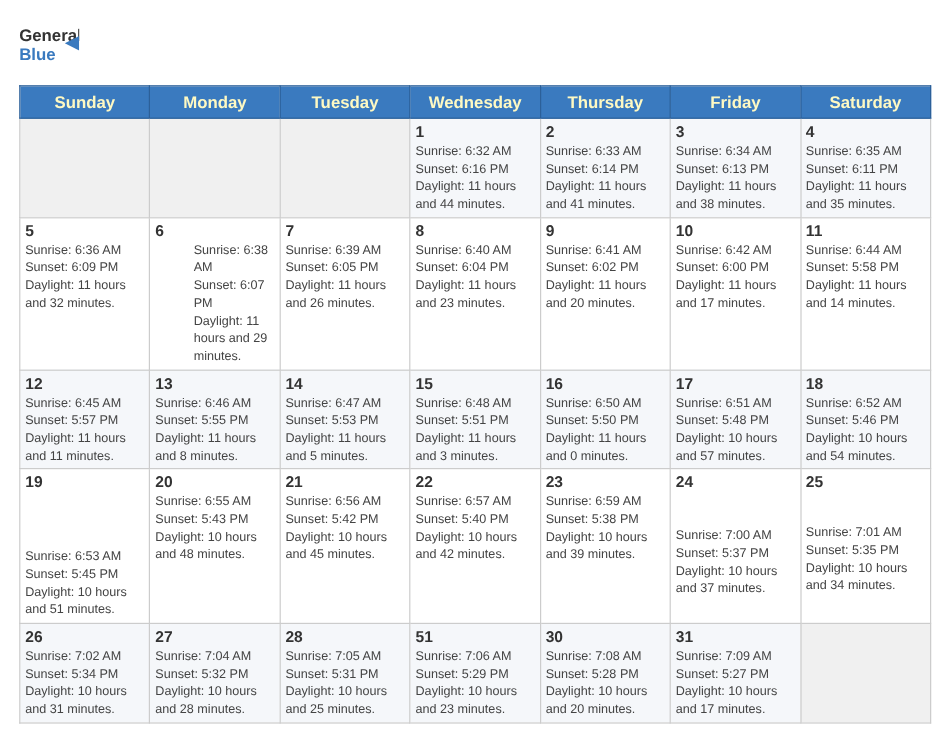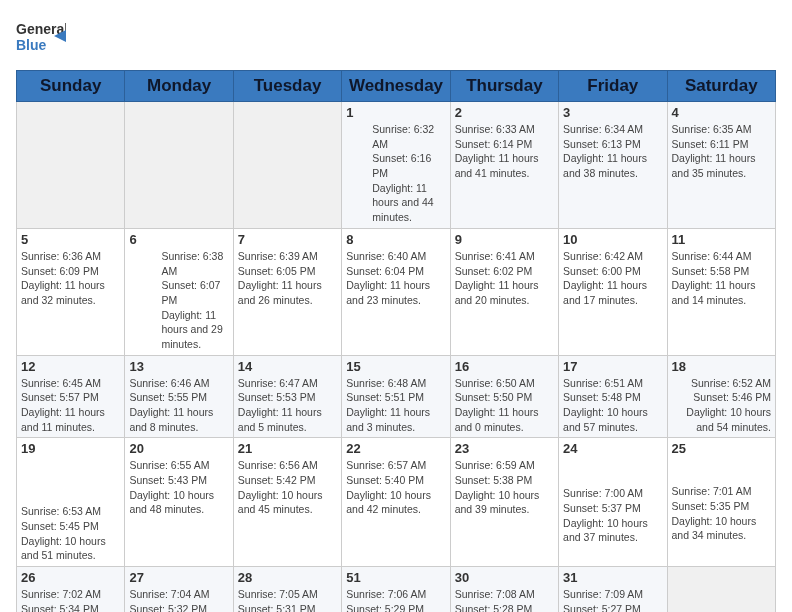--- a/index.html
+++ b/index.html
@@ -33,24 +33,24 @@
       font-size: 15px;
       color: #555;
     }
     .calendar {
       width: 100%;
       border-collapse: collapse;
       font-size: 11px;
     }
     .calendar th {
       background: #3a7abf;
-      color: #0f172a;
+      color: #fef9c3;
       text-align: center;
       padding: 5px 2px;
-      font-size: 17px;
+      font-size: 14px;
       font-weight: bold;
       border: 1px solid #2c6099;
     }
     .calendar td {
       border: 1px solid #ccc;
       vertical-align: top;
       padding: 3px 4px;
       width: 108px;
       min-height: 80px;
       background: #fff;
@@ -108,21 +108,21 @@
         <th>Saturday</th>
       </tr>
   </thead>
   <tbody id="calendar-body">
   <tr>
         <td class="empty-cell"></td>
         <td class="empty-cell"></td>
         <td class="empty-cell"></td>
         <td>
           <span class="day-num">1</span>
-          <div class="day-info" style="white-space: pre-line; margin-left: 26px;">Sunrise: 6:32 AM
+          <div class="day-info" style="white-space: pre-line;">Sunrise: 6:32 AM
 Sunset: 6:16 PM
 Daylight: 11 hours and 44 minutes.</div>
         </td>
         <td>
           <span class="day-num">2</span>
           <div class="day-info" style="white-space: pre-line;">Sunrise: 6:33 AM
 Sunset: 6:14 PM
 Daylight: 11 hours and 41 minutes.</div>
         </td>
         <td>
@@ -214,21 +214,21 @@
 Daylight: 11 hours and 0 minutes.</div>
         </td>
         <td>
           <span class="day-num">17</span>
           <div class="day-info" style="white-space: pre-line;">Sunrise: 6:51 AM
 Sunset: 5:48 PM
 Daylight: 10 hours and 57 minutes.</div>
         </td>
         <td>
           <span class="day-num">18</span>
-          <div class="day-info" style="white-space: pre-line; text-align: right;">Sunrise: 6:52 AM
+          <div class="day-info" style="white-space: pre-line;">Sunrise: 6:52 AM
 Sunset: 5:46 PM
 Daylight: 10 hours and 54 minutes.</div>
         </td>
       </tr>
       <tr>
         <td>
           <span class="day-num">19</span>
           <div class="day-info" style="white-space: pre-line; margin-top: 48px;">Sunrise: 6:53 AM
 Sunset: 5:45 PM
 Daylight: 10 hours and 51 minutes.</div>

